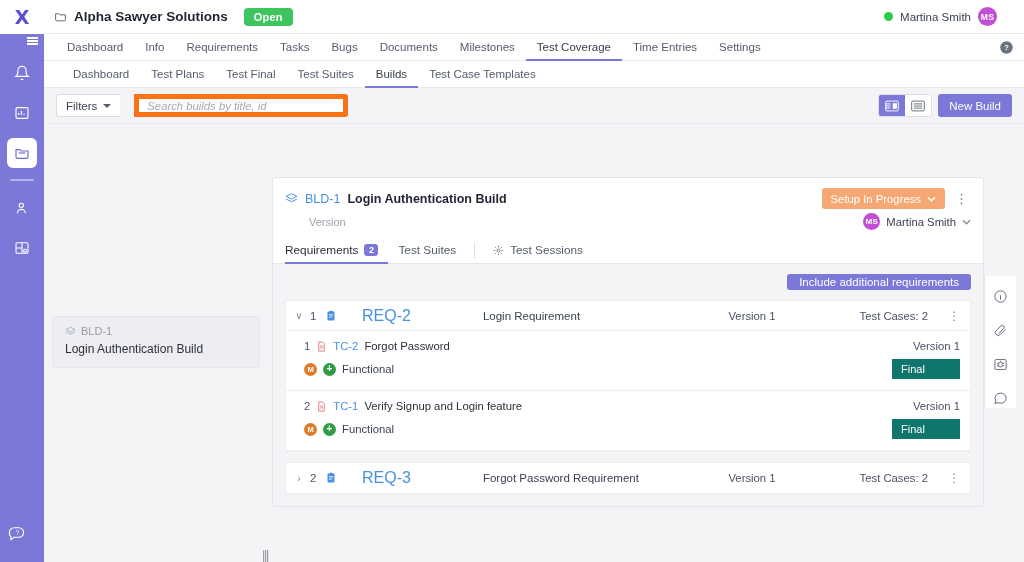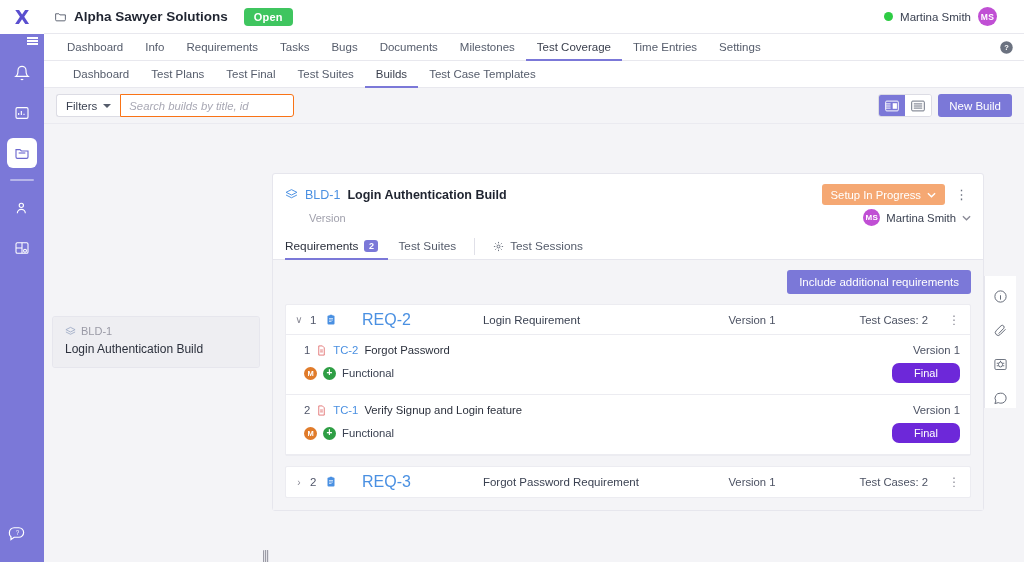--- a/index.html
+++ b/index.html
@@ -85,31 +85,31 @@
   .subrow .sub-item {
     font-size: 11.5px; color: #555c6b; padding: 0 11px;
     display: flex; align-items: center; white-space: nowrap;
     border-bottom: 2px solid transparent; margin-bottom: -1px;
   }
   .subrow .sub-item.active { color: #3a3f4d; border-bottom-color: #7b78d8; }
 
   
   .filterbar {
     height: 36px; background: #f4f4f7; display: flex; align-items: center;
-    padding: 0 12px 0 12px; gap: 0; flex: 0 0 36px;
+    padding: 0 12px 0 12px; gap: 14px; flex: 0 0 36px;
     border-bottom: 1px solid #eaeaf0;
   }
   .filters-btn {
     height: 23px; background: #fff; border: 1px solid #dcdce4;
     border-right: none; border-radius: 3px 0 0 3px; font-size: 11.5px;
     color: #3b4252; display: flex; align-items: center; gap: 6px; padding: 0 9px;
   }
   .caret { width:0;height:0;border-left:4px solid transparent;border-right:4px solid transparent;border-top:4px solid #555c6b; }
   .search-inp {
-    height: 23px; width: 174px; border: 1px solid #f97316; border-radius: 0 3px 3px 0;
+    height: 23px; width: 214px; border: 5px solid #f97316; border-radius: 0 3px 3px 0;
     background: #fff; font-size: 11.3px; padding: 0 8px; color: #333;
     font-style: italic; font-family: "Liberation Sans", sans-serif;
   }
   .search-inp::placeholder { color: #a8a8b4; font-style: italic; }
   .fb-right { margin-left: auto; display: flex; align-items: center; gap: 6px; }
   .viewtoggle { display: flex; background:#fff; border:1px solid #dcdce4; border-radius:3px; overflow:hidden; }
   .vt-btn { width: 26px; height: 21px; display:flex; align-items:center; justify-content:center; background:#fff; }
   .vt-btn.active { background: #7b78d8; }
   .btn-primary {
     background: #7b78d8; color: #fff; font-size: 11.5px; border: none;
@@ -167,21 +167,21 @@
     background: #7b78d8; color:#fff; font-size: 9px; font-weight: 700;
     border-radius: 3px; padding: 1.5px 4.5px; line-height: 1;
   }
   .tab-div { width:1px; background:#e0e0e8; margin: 4px 8px; }
 
   
   .content { flex: 1 1 auto; background: #f4f4f7; padding: 10px 12px 12px 12px; overflow: hidden; position: relative; }
   .content-actions { display: flex; justify-content: flex-end; margin-bottom: 10px; }
   .btn-include {
     background: #7b78d8; color: #fff; font-size: 11.5px; border: none;
-    border-radius: 3px; height: 24px; padding: 0 12px;
+    border-radius: 3px; height: 16px; padding: 0 12px;
     font-family: "Liberation Sans", sans-serif;
   }
   .req-list { background: #fff; border: 1px solid #ececf1; border-radius: 2px; }
   .req-row {
     display: flex; align-items: center; height: 30px; padding: 0 10px 0 8px;
     border-bottom: 1px solid #ececf1; gap: 6px;
   }
   .chev { color: #8a8a96; font-size: 10px; width: 10px; text-align: center; }
   .req-num { font-size: 11.5px; color: #50566a; width: 9px; }
   .req-id { font-size: 16px; color: #4a90e2; margin-left: 19px; }
@@ -195,23 +195,23 @@
   .tc-num { font-size: 11.3px; color: #50566a; }
   .tc-id { font-size: 11.3px; color: #4a90e2; }
   .tc-name { font-size: 11.3px; color: #2b303c; }
   .tc-ver { margin-left: auto; font-size: 11.3px; color: #4c5263; }
   .tc-line2 { display: flex; align-items: center; gap: 6px; margin-top: 7px; }
   .badge-sm { width: 13px; height: 13px; border-radius: 50%; display: flex; align-items: center; justify-content: center; color: #fff; font-size: 7.5px; font-weight: 700; }
   .badge-m { background: #e07b2a; }
   .badge-plus { background: #2e9e44; font-size: 10px; line-height: 1; }
   .tc-type { font-size: 11.3px; color: #3b4252; }
   .final-badge {
-    margin-left: auto; background: #6d28d9; color: #fff; font-size: 11px;
-    border-radius: 7px; width: 68px; height: 20px; display: flex;
-    align-items: center; padding-left: 22px;
+    margin-left: auto; background: #0f766e; color: #fff; font-size: 11px;
+    border-radius: 0; width: 68px; height: 20px; display: flex;
+    align-items: center; padding-left: 9px;
   }
 
   
   .iconrail {
     width: 32px; flex: 0 0 32px; background: #ffffff; border-left: 1px solid #e6e6ed;
     display: flex; flex-direction: column; align-items: center; padding-top: 10px; gap: 14px;
   }
   .ir-icon { width: 20px; height: 20px; display:flex; align-items:center; justify-content:center; color:#5c6270; }
 
   svg { display: block; }

